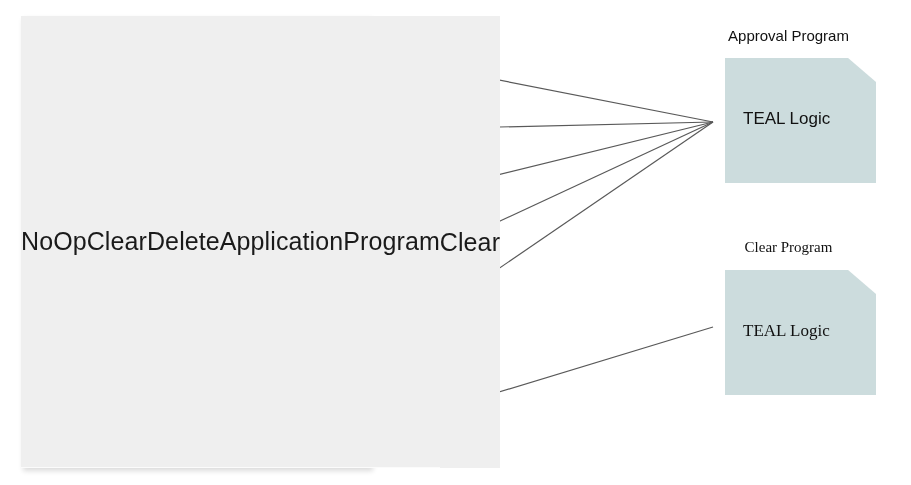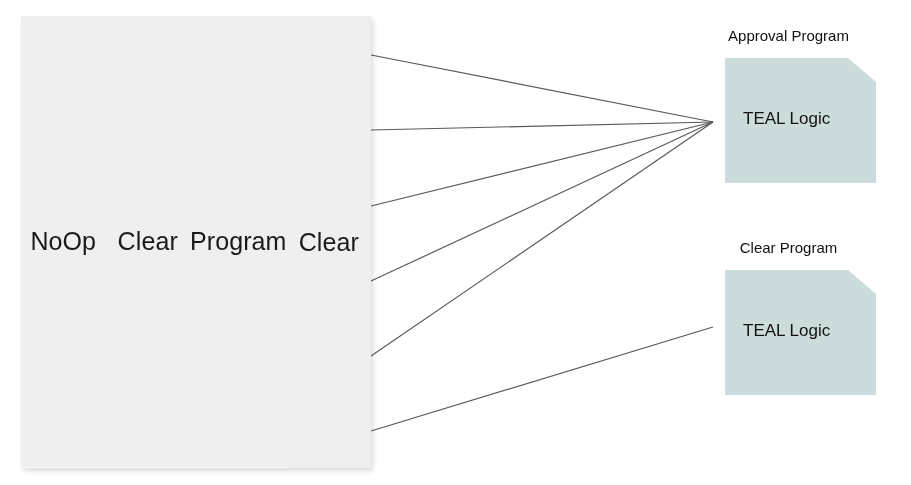--- a/index.html
+++ b/index.html
@@ -95,21 +95,21 @@
     top: 52px;
     font-size: 17px;
     color: #111111;
     line-height: 1;
     white-space: nowrap;
   }
 
   #approval-group { left: 713px; top: 28px; width: 176px; height: 160px; }
   #approval-group .program-note { top: 30px; }
 
-  #clear-group { left: 713px; top: 240px; width: 123px; height: 160px; }
+  #clear-group { left: 713px; top: 240px; width: 123px; height: 160px; font-family: Liberation Serif, serif; }
   #clear-group .program-note { top: 30px; }
 
   
   #connectors {
     position: absolute;
     left: 0;
     top: 0;
     width: 911px;
     height: 485px;
     pointer-events: none;
@@ -136,20 +136,23 @@
   </svg>
 
   <div class="oncomplete-list">
     <div class="oncomplete-row">
       <span class="oncomplete-label">NoOp</span>
     </div>
     <div class="oncomplete-row">
       <span class="oncomplete-label">Clear</span>
     </div>
     <div class="oncomplete-row">
+      <span class="oncomplete-label">DeleteApplication</span>
+    </div>
+    <div class="oncomplete-row">
       <span class="oncomplete-label">Program</span>
     </div>
     <div class="oncomplete-row">
       <span class="oncomplete-label">Clear</span>
     </div>
   </div>
 
   <div class="program-group" id="approval-group">
     <div class="program-title">Approval Program</div>
     <div class="program-note" style="background: rgb(204, 220, 221);">

